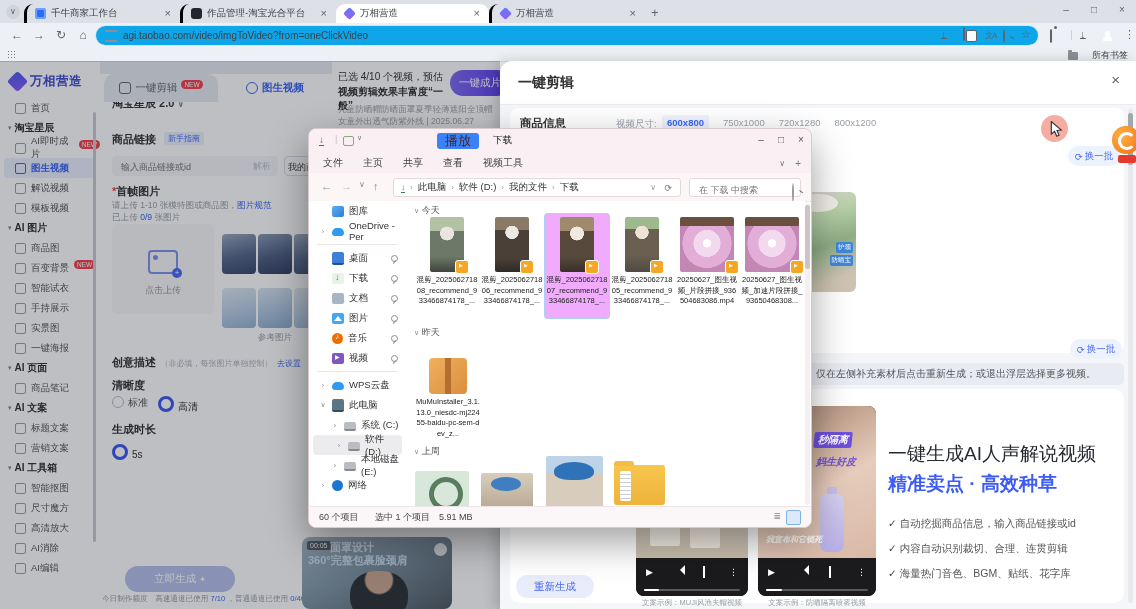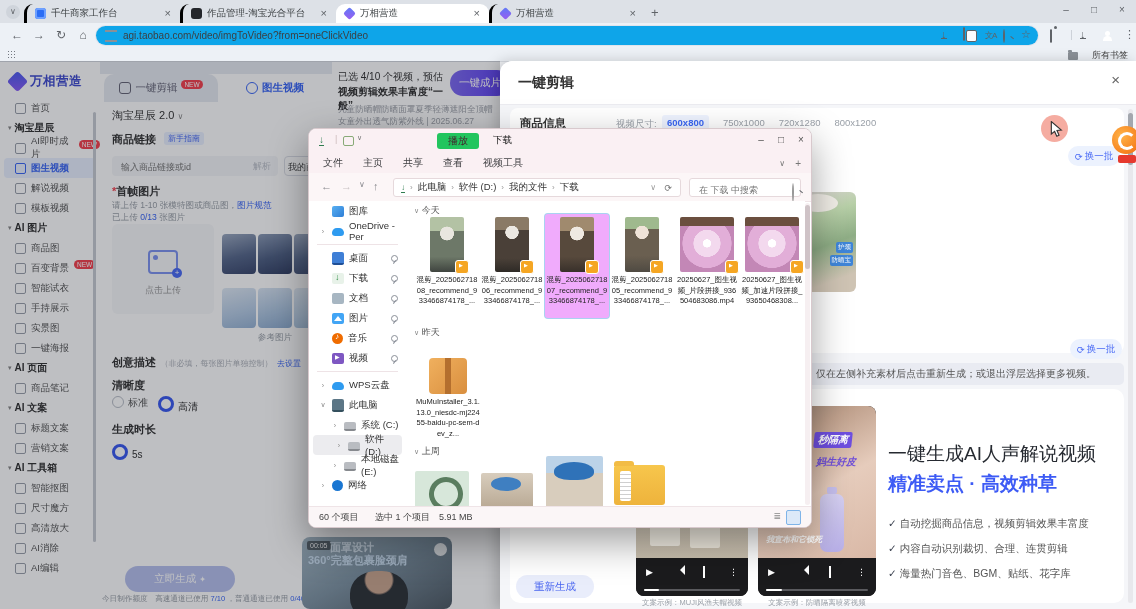--- a/index.html
+++ b/index.html
@@ -110,21 +110,21 @@
   .bottle{position:absolute;left:62px;top:88px;width:24px;height:58px;background:linear-gradient(#d6d0f2,#b9b0e8);border-radius:7px}
   .bottle::before{content:'';position:absolute;left:7px;top:-7px;width:10px;height:7px;background:#c6bfee;border-radius:2px}
   
   #explorer{position:absolute;left:308px;top:128px;width:504px;height:400px;background:#fff;border-radius:8px;z-index:40;box-shadow:0 14px 38px rgba(0,0,0,.38);border:1px solid #d8c9cd;box-sizing:border-box;overflow:hidden}
   #etitle{position:absolute;left:0;top:0;right:0;height:24px;background:#faf0f3}
   #emenu{position:absolute;left:0;top:24px;right:0;height:20px;background:#faf0f3;display:flex;align-items:center;gap:20px;padding-left:14px;font-size:10px;color:#3f3f42}
   #enav{position:absolute;left:0;top:44px;right:0;height:28px;background:#fcf6f7;border-bottom:1px solid #efe4e7}
   #eside{position:absolute;left:0;top:72px;width:97px;bottom:20px;background:#fff;overflow:hidden}
   #econtent{position:absolute;left:97px;top:72px;right:6px;bottom:20px;background:#fff;overflow:hidden}
   #estatus{position:absolute;left:0;bottom:0;right:0;height:20px;background:#fbf6f7;border-top:1px solid #efe4e7;font-size:9px;color:#444}
-  .etab{position:absolute;left:128px;top:4px;width:42px;height:16px;background:#22c55e;border-radius:3px;font-size:10px;color:#43262e;text-align:center;line-height:16px}
+  .etab{position:absolute;left:128px;top:4px;width:42px;height:16px;background:#3b82f6;border-radius:3px;font-size:13px;color:#43262e;text-align:center;line-height:16px}
   #ewintitle{position:absolute;left:184px;top:5px;font-size:9.5px;color:#222}
   .ewc{position:absolute;top:0;width:20px;height:22px;text-align:center;line-height:22px;font-size:10px;color:#555}
   .qaico{position:absolute;top:5px;font-size:10px;color:#2f7d4f}
   .ebrow{display:flex;align-items:center;height:20px;padding-left:10px;gap:5px;font-size:9.5px;color:#333}
   .ebrow.sel{background:#ececef;border-radius:4px;margin:0 4px;padding-left:6px}
   .ebrow .rcaret{width:8px;font-size:7px;color:#888;text-align:center;flex:0 0 auto}
   .ebrow .pin{margin-left:auto;margin-right:8px;width:5px;height:5px;border:1px solid #8a8f98;border-radius:50%;position:relative;flex:0 0 auto}
   .ebrow .pin::after{content:'';position:absolute;left:2px;top:4px;width:1px;height:4px;background:#8a8f98;transform:rotate(35deg)}
   .edivider{height:1px;background:#eee3e6;margin:3px 8px}
   .eico{width:12px;height:11px;border-radius:2px;flex:0 0 auto;position:relative}
@@ -359,40 +359,40 @@
         <span class="aico"></span>
         <span>AI编辑</span>
       </div>
     </div>
 </div>
 <div id="appscroll"></div>
 
 <div id="greystrip"></div>
 <div id="maincol">
 
-  <div class="abs" style="left:12px;top:34px;font-size:11px;font-weight:normal;color:#333">
+  <div class="abs" style="left:12px;top:22px;font-size:11px;font-weight:bold;color:#333">
     <span>淘宝星辰 2.0</span> <span style="font-size:8px;color:#888">∨</span>
   </div>
 
   <span class="abs mlabel" style="left:12px;top:58px">商品链接</span>
   <span class="abs" style="left:64px;top:58px;font-size:8px;background:#e9f0ff;color:#4a6bf5;border-radius:3px;padding:1px 4px">新手指南</span>
   <div class="abs" style="left:12px;top:82px;width:166px;height:20px;background:#f5f6f8;border-radius:4px">
     <input style="border: 0px; background: transparent; outline: 0px; font-size: 9px; color: rgb(85, 85, 85); margin: 4px 0px 0px 7px; width: 110px; font-family: inherit;" placeholder="输入商品链接或id">
     <span style="position:absolute;right:7px;top:4px;font-size:9px;color:#b9bec7">解析</span>
   </div>
   <div class="abs" style="left:184px;top:82px;width:44px;height:20px;border:1px solid #dcdfe6;border-radius:4px;font-size:9px;color:#444;text-align:center;line-height:20px;box-sizing:border-box">我的商品</div>
 
   <div class="abs" style="left:12px;top:110px;font-size:11px;font-weight:bold">
     <span style="color:#f4414e">*</span><span>首帧图片</span>
   </div>
   <div class="abs" style="left:12px;top:126px;font-size:8.6px;color:#9aa0a8;white-space:nowrap">
     <span>请上传 1-10 张模特图或商品图，</span><span class="bluetxt">图片规范</span>
   </div>
   <div class="abs" style="left:12px;top:138px;font-size:8.6px;color:#9aa0a8">
-    <span>已上传 </span><span class="bluetxt">0/13</span><span> 张图片</span>
+    <span>已上传 </span><span class="bluetxt">0/9</span><span> 张图片</span>
   </div>
   <div class="abs" style="left:12px;top:150px;width:102px;height:90px;background:#f7f8fa;border-radius:6px">
     <div class="upicon" style="margin-top:26px"></div>
     <div style="text-align:center;font-size:9px;color:#999;margin-top:10px">点击上传</div>
   </div>
   <div class="scell s1" style="left:122px;top:160px"></div>
   <div class="scell s2" style="left:158px;top:160px"></div>
   <div class="scell s3" style="left:194px;top:160px"></div>
   <div class="scell s4" style="left:122px;top:214px"></div>
   <div class="scell s5" style="left:158px;top:214px"></div>
@@ -510,21 +510,21 @@
         <span class="pc"><span class="fsq"></span></span>
         <span class="pc">⋮</span>
       </div>
       <div class="prog"></div>
     </div>
     <div class="pcap" style="left:126px;top:209px;width:112px">文案示例：MUJI风渔夫帽视频</div>
     <div class="pcap" style="left:248px;top:209px;width:118px">文案示例：防晒隔离喷雾视频</div>
 
     <div class="abs" style="left:378px;top:52px;font-size:19px;color:#262a31;white-space:nowrap">一键生成AI人声解说视频</div>
     <div class="abs" style="left:378px;top:82px;font-size:19px;font-weight:bold;color:#3d5bf5;white-space:nowrap">精准卖点 · 高效种草</div>
-    <div class="checkline" style="top:128px">自动挖掘商品信息，视频剪辑效果丰富度</div>
+    <div class="checkline" style="top:128px">自动挖掘商品信息，输入商品链接或id</div>
     <div class="checkline" style="top:153px">内容自动识别裁切、合理、连贯剪辑</div>
     <div class="checkline" style="top:178px">海量热门音色、BGM、贴纸、花字库</div>
     <div id="regen">重新生成</div>
   </div>
 
   <div id="pscrolltrack"></div>
   <div id="pscrollthumb"></div>
   <div id="orangebadge"></div>
   <div id="redtag"></div>
 </div>

